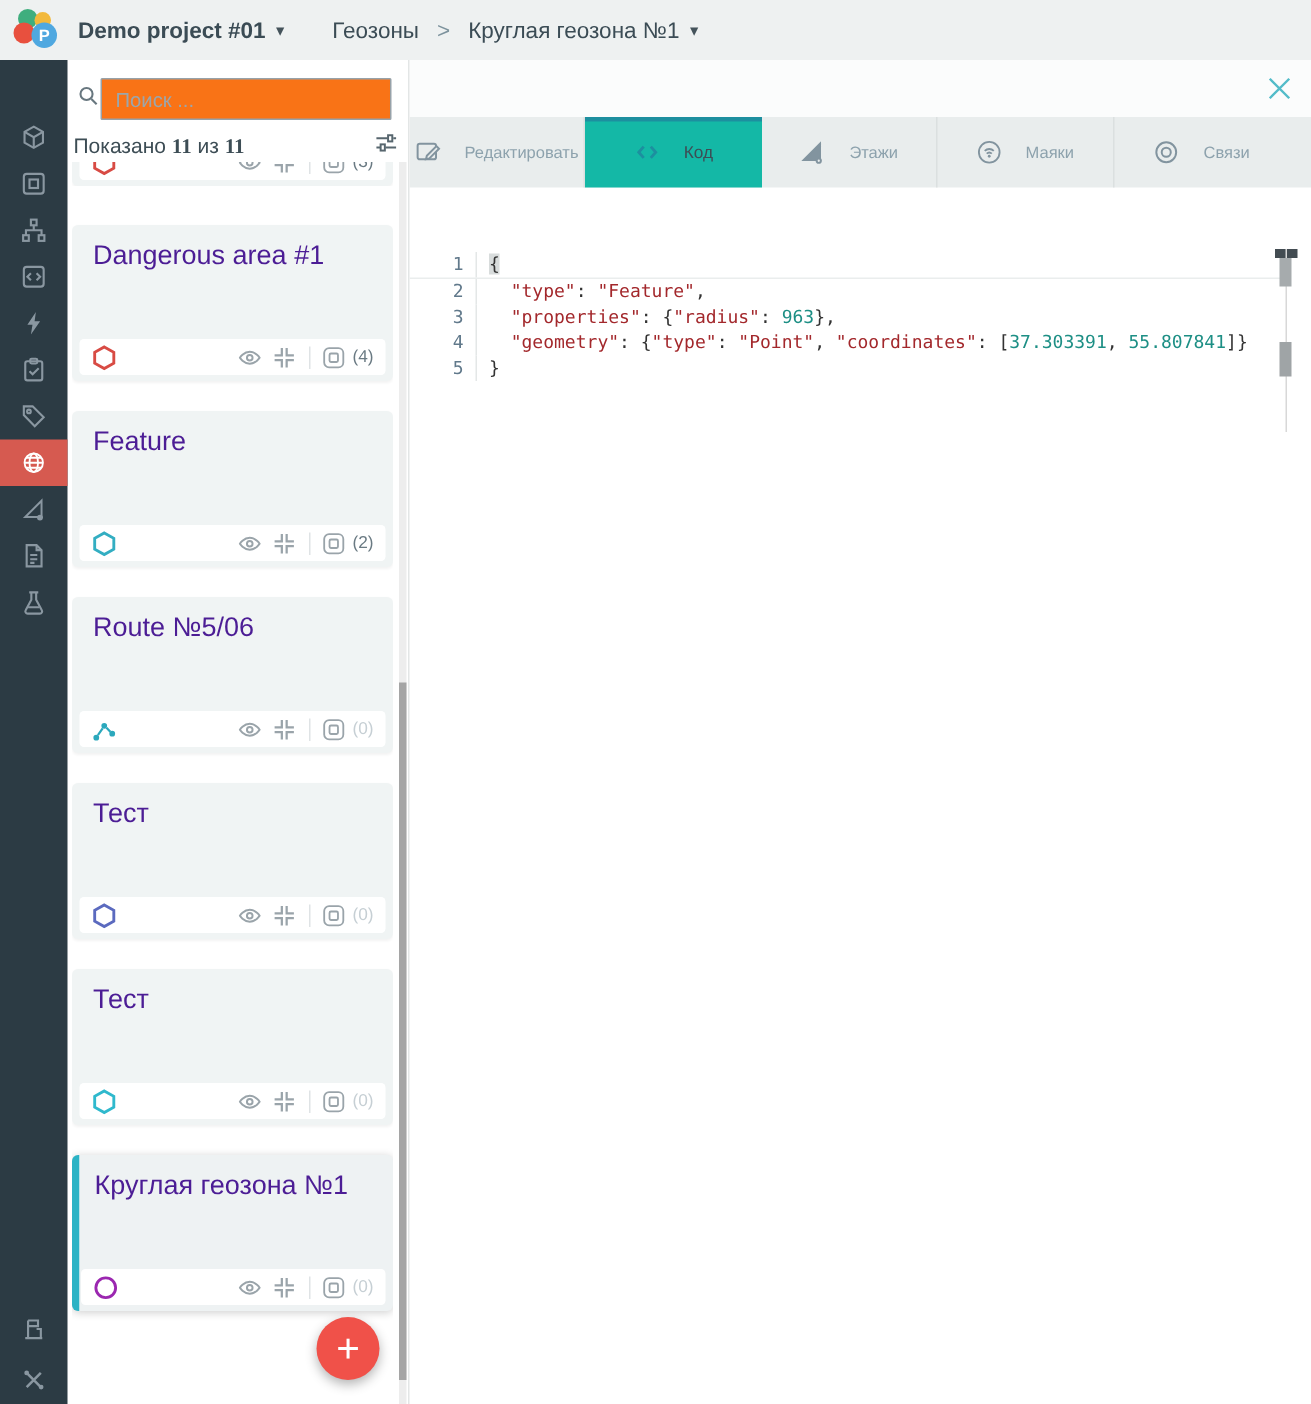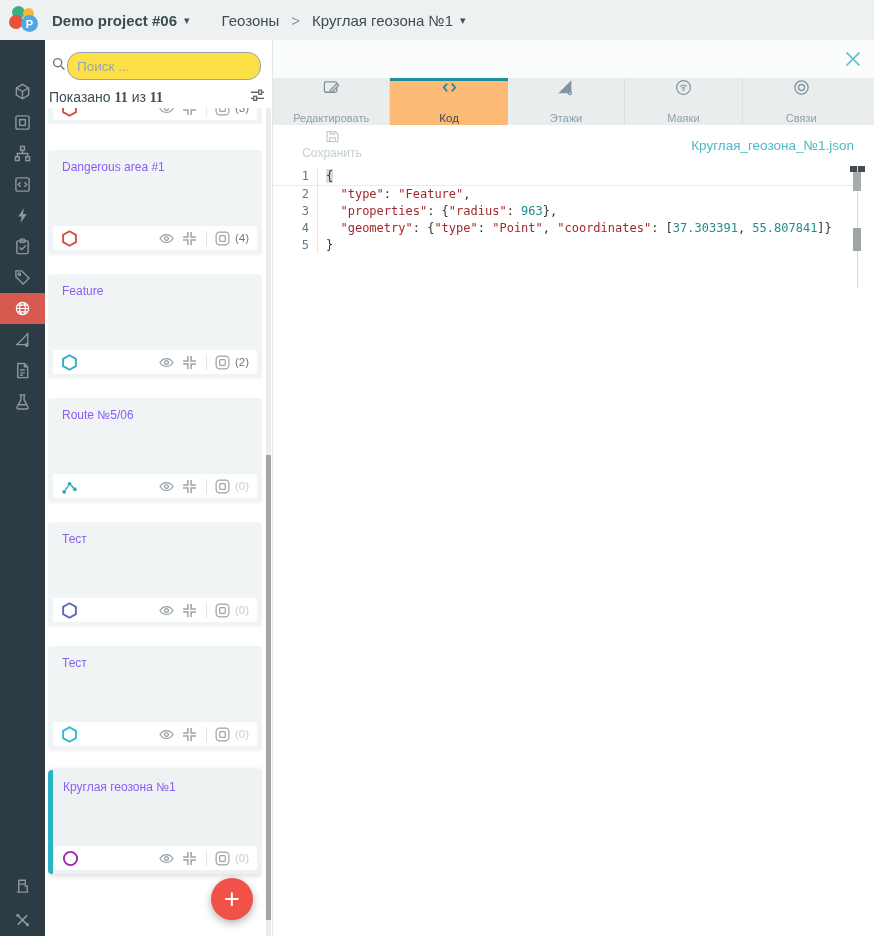--- a/index.html
+++ b/index.html
@@ -31,37 +31,37 @@
   .rail-item svg{width:17px;height:17px;}
   .rail-item.active{background:#d65a50;color:#fff;}
   .rail-spacer{flex:1 1 auto;}
   .rail-item.bottom{height:34px;}
 
   
   .listpanel{position:absolute;left:45px;top:40px;width:227px;height:896px;background:#fff;
              border-right:1px solid #e3e6e6;box-sizing:content-box;z-index:3;}
   .search-ic{position:absolute;left:7px;top:17px;width:14px;height:14px;color:#68777f;}
   .search-input{position:absolute;left:22px;top:12px;width:194px;height:28px;box-sizing:border-box;
-                border:1px solid #97a2a9;border-radius:13px;font-family:"Liberation Sans",sans-serif;
-                font-size:13.5px;color:#3d4d55;padding:0 9px;outline:none;background:#fde047;}
+                border:1px solid #97a2a9;border-radius:1px;font-family:"Liberation Sans",sans-serif;
+                font-size:13.5px;color:#3d4d55;padding:0 9px;outline:none;background:#f97316;}
   .search-input::placeholder{color:#9ba6ac;}
   .shown-row{position:absolute;left:4px;top:49px;width:218px;height:16px;font-size:14px;color:#3d4d55;}
   .shown-b{font-weight:bold;font-family:Liberation Serif, serif;}
   .filter-btn{position:absolute;right:7px;top:48px;width:16px;height:16px;color:#57666e;
               background:none;border:none;padding:0;cursor:pointer;}
   .filter-btn svg{width:15px;height:15px;}
 
   .cards{position:absolute;left:3px;top:68px;width:214px;height:828px;overflow:hidden;}
   .card{position:relative;width:214px;height:104px;background:#f0f4f4;border-radius:4px;
         margin-bottom:20px;box-shadow:0 1px 2px rgba(0,0,0,.05);box-sizing:border-box;cursor:pointer;}
   .partial-wrap{height:16px;overflow:hidden;margin-bottom:26px;position:relative;}
   .partial-wrap .card{margin-top:-88px;margin-bottom:0;}
   .card.sel{border-left:5px solid #2bb3c5;background:#eef2f3;
             box-shadow:0 1px 6px rgba(0,0,0,.18);}
-  .card-title{position:absolute;left:14px;top:10px;font-size:12px;color:#8b5cf6;}
+  .card-title{position:absolute;left:14px;top:10px;font-size:18px;color:#4c1d95;}
   .card.sel .card-title{left:10px;}
   .card-foot{position:absolute;left:5px;right:5px;top:76px;height:24px;background:#fff;
              border-radius:3px;display:flex;align-items:center;padding:0 8px;box-sizing:border-box;}
   .card.sel .card-foot{left:1px;}
   .shape{width:17px;height:17px;flex:0 0 auto;}
   .shape svg{width:17px;height:17px;display:block;}
   .foot-spacer{flex:1 1 auto;}
   .ibtn{background:none;border:none;padding:0;width:16px;height:16px;color:#9aa4aa;cursor:pointer;
         display:flex;align-items:center;justify-content:center;flex:0 0 auto;}
   .ibtn svg{width:15px;height:15px;}
@@ -79,27 +79,27 @@
 
   
   .rightpanel{position:absolute;left:273px;top:40px;width:601px;height:896px;background:#fff;}
   .rp-topbar{position:absolute;left:0;top:0;right:0;height:38px;background:#fbfcfc;}
   .close-btn{position:absolute;right:13px;top:11px;width:17px;height:17px;background:none;border:none;
              padding:0;color:#53bcc9;cursor:pointer;}
   .close-btn svg{width:16px;height:16px;}
 
   .tabsbar{position:absolute;left:0;top:38px;right:0;height:47px;background:#e9eded;display:flex;}
   .tab{position:relative;width:117.4px;height:47px;background:none;border:none;border-right:1px solid #dbe0e0;
-       display:flex;flex-direction:column;align-items:center;justify-content:center;gap:16px;
+       display:flex;align-items:center;justify-content:center;gap:16px;
        cursor:pointer;padding:0;box-sizing:border-box;font-family:"Liberation Sans",sans-serif;}
   .tab:last-child{border-right:none;}
   .tab-icon{color:#82949f;height:17px;display:flex;align-items:flex-end;}
   .tab-icon svg{width:17px;height:17px;}
   .tab-label{font-size:11px;color:#8da2ad;}
-  .tab.active{background:#fdba74;border-right:none;}
+  .tab.active{background:#14b8a6;border-right:none;}
   .tab.active::before{content:'';position:absolute;left:0;right:0;top:0;height:3px;background:#1d8f9f;}
   .tab.active .tab-icon{color:#1d8f9f;}
   .tab.active .tab-label{color:#3d4d55;font-size:11.5px;}
 
   .rp-toolbar{position:absolute;left:0;top:85px;right:0;height:43px;background:#fff;}
   .save-btn{position:absolute;left:22px;top:4px;width:74px;background:none;border:none;cursor:default;
             display:flex;flex-direction:column;align-items:center;gap:2px;padding:0;
             font-family:"Liberation Sans",sans-serif;}
   .save-btn svg{width:15px;height:15px;color:#c2ccd1;}
   .save-label{font-size:12px;color:#c5cfd4;}
@@ -128,21 +128,21 @@
 
 <div class="app">
 
   <header class="topbar">
     <span class="logo">
       <i class="c-teal"></i>
       <i class="c-yellow"></i>
       <i class="c-red"></i>
       <i class="c-blue">P</i>
     </span>
-    <span class="proj">Demo project #06</span>
+    <span class="proj">Demo project #01</span>
     <span class="caret">▾</span>
     <nav class="crumbs">
       <span class="crumb">Геозоны</span>
       <span class="crumb-sep">&gt;</span>
       <span class="crumb">Круглая геозона №1</span>
       <span class="caret">▾</span>
     </nav>
   </header>
 
   <nav class="rail">
@@ -535,30 +535,20 @@
         <span class="tab-icon">
           <svg viewBox="0 0 18 18" fill="none" stroke="currentColor" stroke-width="1.4">
               <circle cx="9" cy="9" r="7"></circle>
               <circle cx="9" cy="9" r="3.2"></circle>
             </svg>
         </span>
         <span class="tab-label">Связи</span>
       </button>
     </div>
 
-    <div class="rp-toolbar">
-      <button class="save-btn" disabled="">
-        <svg viewBox="0 0 18 18" fill="none" stroke="currentColor" stroke-width="1.5">
-            <path d="M2.5 3h10L15.5 6v9h-13z"></path>
-            <path d="M5.5 15v-4.5h7V15M6.5 3v3h5V3"></path>
-          </svg>
-        <span class="save-label">Сохранить</span>
-      </button>
-      <a class="filelink">Круглая_геозона_№1.json</a>
-    </div>
 
     <div class="editor">
         <div class="cm-line">
           <span class="cm-gutter">1</span>
           <span class="cm-code"><span class="tk-hl">{</span></span>
         </div>
         <div class="cm-line">
           <span class="cm-gutter">2</span>
           <span class="cm-code"><span class="tk-pln">  </span><span class="tk-str">"type"</span><span class="tk-pln">: </span><span class="tk-str">"Feature"</span><span class="tk-pln">,</span></span>
         </div>

